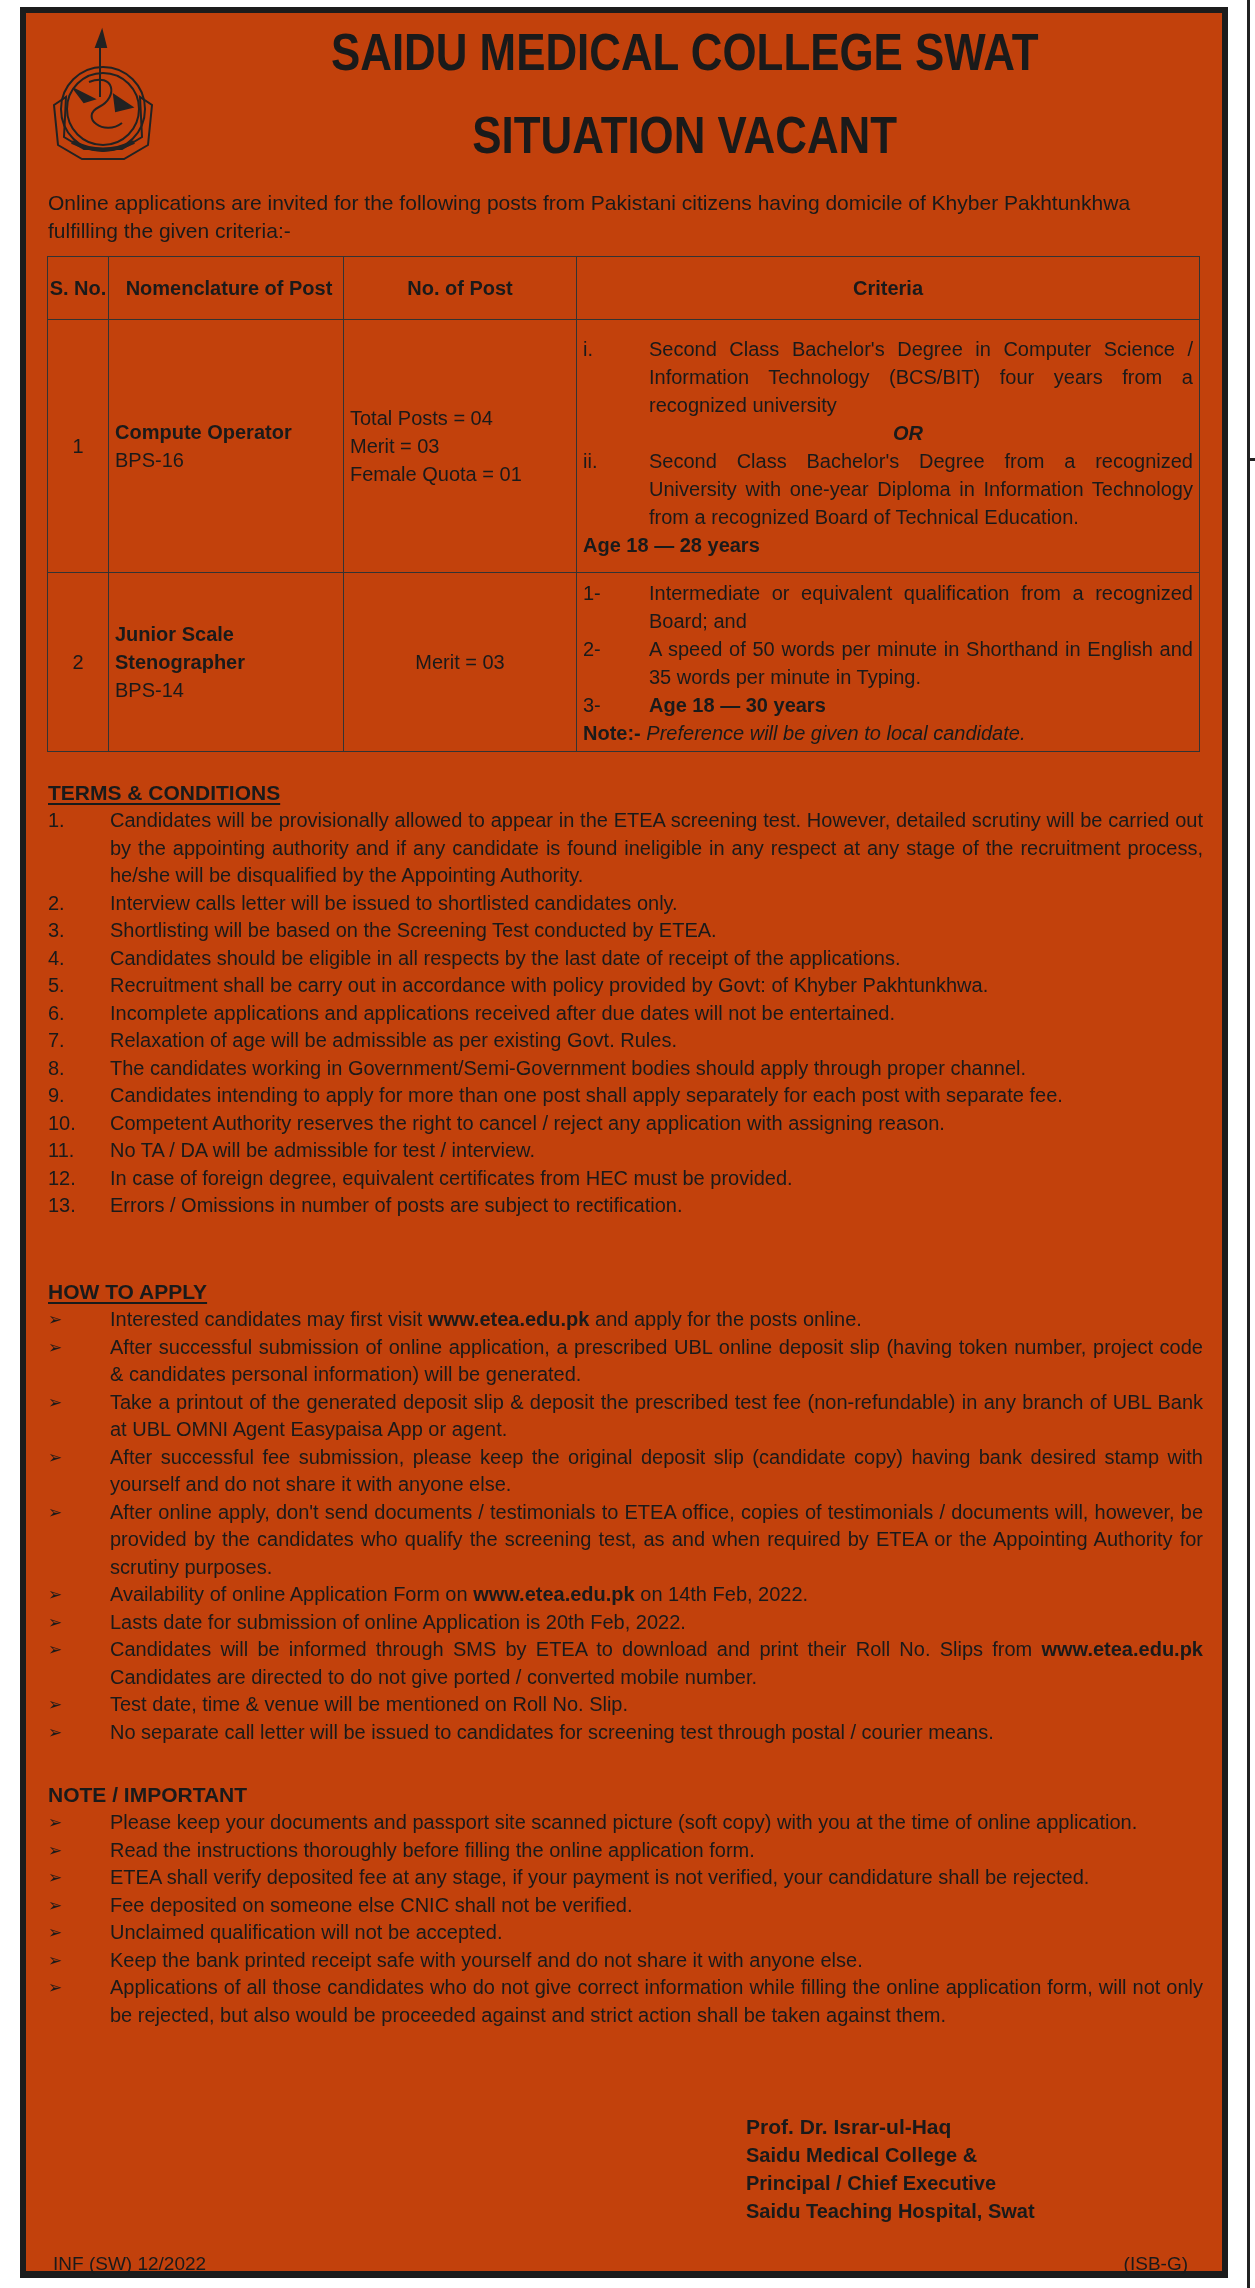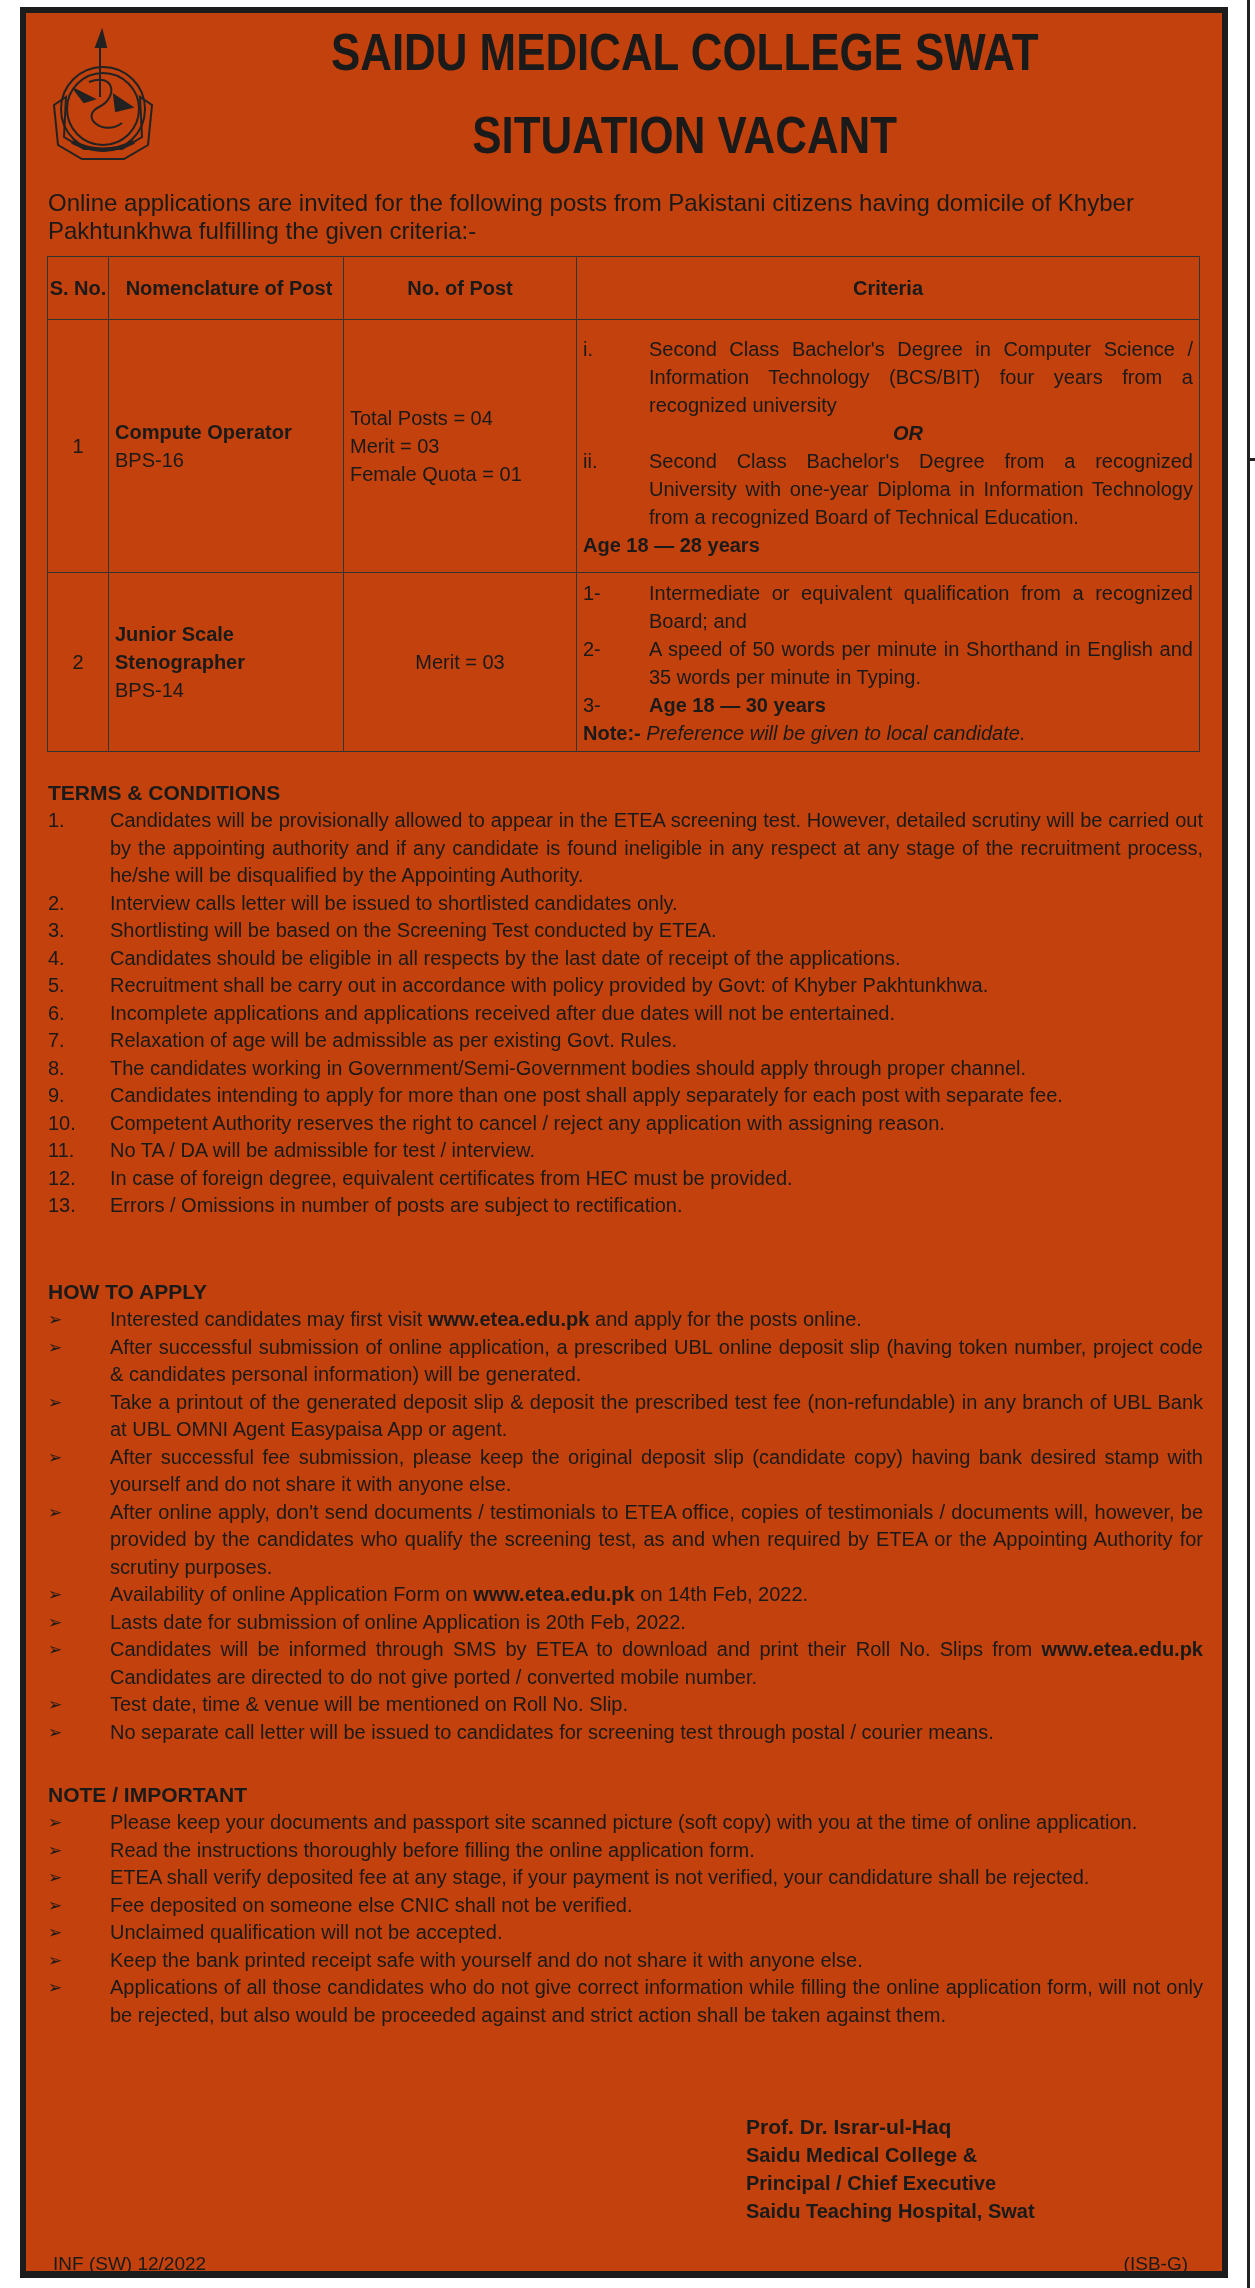--- a/index.html
+++ b/index.html
@@ -12,21 +12,21 @@
 
   .logo { position: absolute; left: 18px; top: 14px; width: 118px; height: 140px; }
 
   .title1 { position: absolute; left: 0; right: 0; top: 10px; text-align: center;
             padding-left: 110px; font-size: 51px; font-weight: 700; letter-spacing: 0px;
             font-family: "Liberation Sans", sans-serif; transform: scaleX(0.86); transform-origin: 58% 50%; }
   .title2 { position: absolute; left: 0; right: 0; top: 93px; text-align: center;
             padding-left: 110px; font-size: 51px; font-weight: 700;
             font-family: "Liberation Sans", sans-serif; transform: scaleX(0.86); transform-origin: 58% 50%; }
 
-  .intro { position: absolute; left: 22px; top: 176px; width: 1155px; font-size: 24px; line-height: 28px; }
+  .intro { position: absolute; left: 22px; top: 176px; width: 1155px; font-size: 21px; line-height: 28px; }
 
   table.posts { position: absolute; left: 21px; top: 243px; width: 1153px; border-collapse: collapse;
                 font-size: 20px; border-radius: 6px; }
   table.posts th, table.posts td { border: 1.5px solid #333; vertical-align: middle; padding: 0; }
   table.posts th { font-weight: 700; text-align: center; line-height: 26px; height: 62px; }
   .c1 { width: 60px; text-align: center; }
   .c2 { width: 228px; padding-left: 6px !important; }
   .c3 { width: 232px; }
   .c4 { padding: 6px 6px 4px 6px !important; }
   .post-name { font-weight: 700; display: block; line-height: 28px; }
@@ -37,21 +37,21 @@
   .crit-num { width: 66px; flex: none; }
   .crit-text { flex: 1; text-align: justify; text-align-last: left; }
   .crit-or { text-align: center; font-weight: 700; font-style: italic; line-height: 28px; padding-left: 40px; }
   .crit-age { font-weight: 700; line-height: 28px; }
   .crit-note { line-height: 28px; }
   .crit-note b { font-weight: 700; }
   .crit-note i { font-style: italic; }
 
   .section { position: absolute; left: 22px; width: 1155px; font-size: 20px; }
   .sec-head { font-weight: 700; font-size: 21px; line-height: 28px; }
-  .sec-head.u { text-decoration-thickness: 2px; text-underline-offset: 3px; }
+  .sec-head.u { text-decoration: underline; text-decoration-thickness: 2px; text-underline-offset: 3px; }
   .row { display: flex; line-height: 27.5px; }
   .num { width: 62px; flex: none; }
   .bul { width: 62px; flex: none; font-size: 17px; }
   .txt { flex: 1; text-align: justify; text-align-last: left; }
   .txt b { font-weight: 700; }
 
   .sign { position: absolute; left: 720px; top: 2100px; width: 470px; text-align: left;
           font-weight: 700; font-size: 20px; line-height: 28px; }
   .sign .name { font-size: 21px; }
   .foot-left { position: absolute; left: 27px; top: 2240px; font-size: 19px; }

